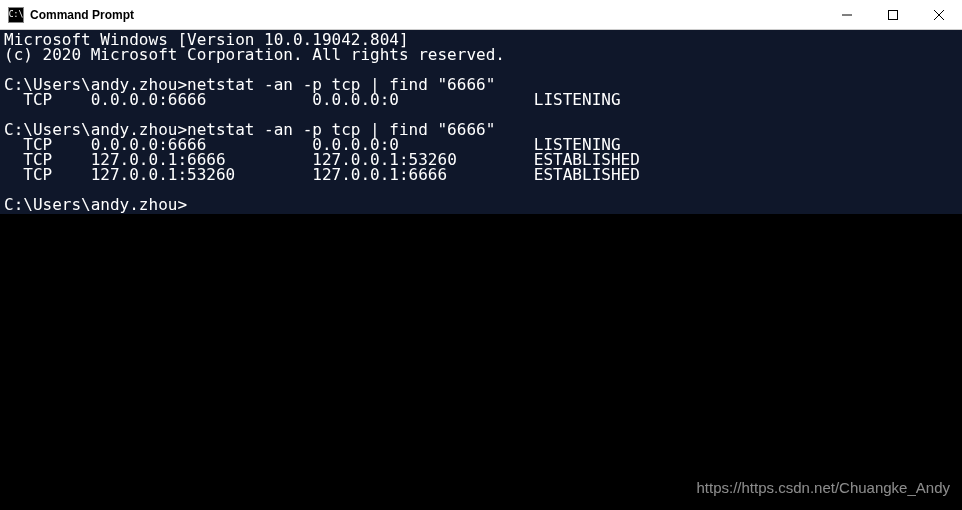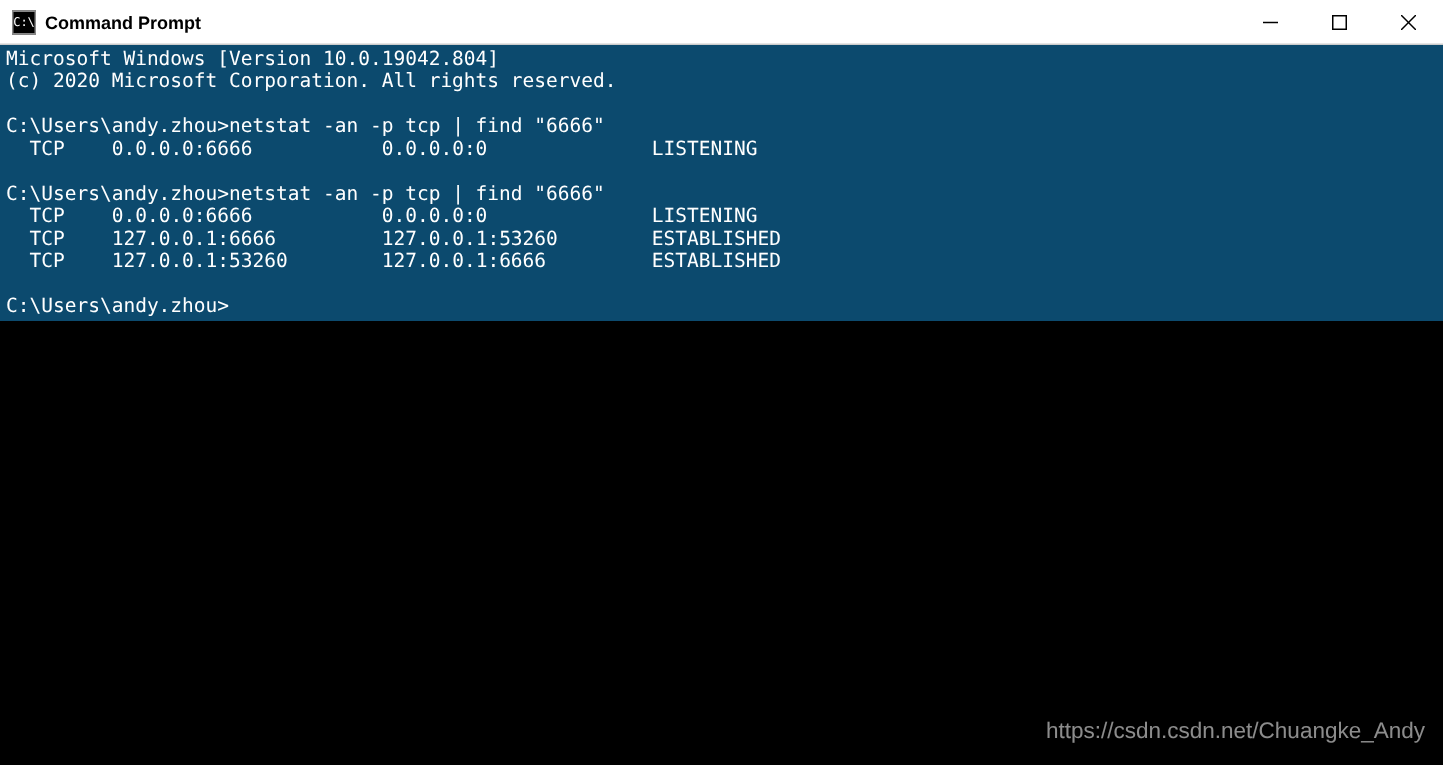--- a/index.html
+++ b/index.html
@@ -46,23 +46,23 @@
       height: 100%;
       display: flex;
       align-items: center;
       justify-content: center;
       font-family: "Segoe UI Symbol", sans-serif;
       font-size: 10px;
       color: #000;
     }
     .titlebar-btn svg { display: block; }
     .console {
-      background: #0c4a6e;
+      background: #0f172a;
       color: #fff;
-      font-size: 13px;
+      font-size: 16px;
       line-height: 15px;
       padding: 2px 4px;
       white-space: pre;
       font-family: "SimSun", "NSimSun", "Consolas", monospace;
       letter-spacing: 0;
     }
     .watermark {
       position: absolute;
       right: 12px;
       bottom: 14px;
@@ -104,13 +104,13 @@
 <span>C:\Users\andy.zhou&gt;</span><span>netstat -an -p tcp | find "6666"</span>
   <span>TCP</span>    <span>0.0.0.0:6666</span>           <span>0.0.0.0:0</span>              <span>LISTENING</span>
 
 <span>C:\Users\andy.zhou&gt;</span><span>netstat -an -p tcp | find "6666"</span>
   <span>TCP</span>    <span>0.0.0.0:6666</span>           <span>0.0.0.0:0</span>              <span>LISTENING</span>
   <span>TCP</span>    <span>127.0.0.1:6666</span>         <span>127.0.0.1:53260</span>        <span>ESTABLISHED</span>
   <span>TCP</span>    <span>127.0.0.1:53260</span>        <span>127.0.0.1:6666</span>         <span>ESTABLISHED</span>
 
 <span>C:\Users\andy.zhou&gt;</span></div>
 
-<div class="watermark">https://csdn.csdn.net/Chuangke_Andy</div>
+<div class="watermark">https://https.csdn.net/Chuangke_Andy</div>
 
 </body></html>

